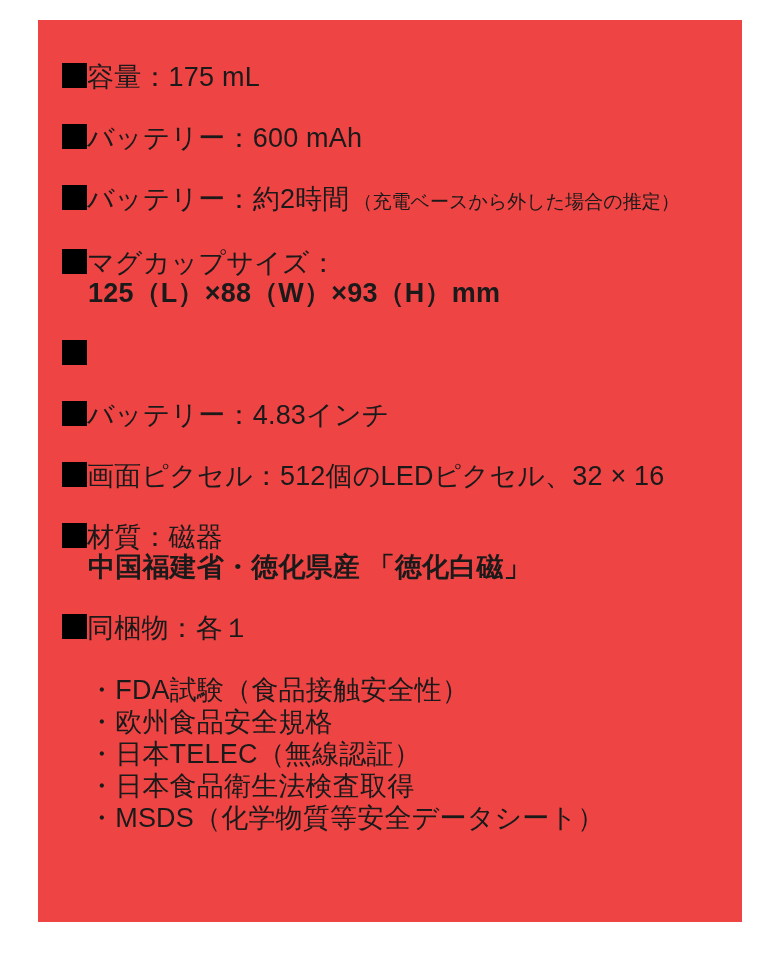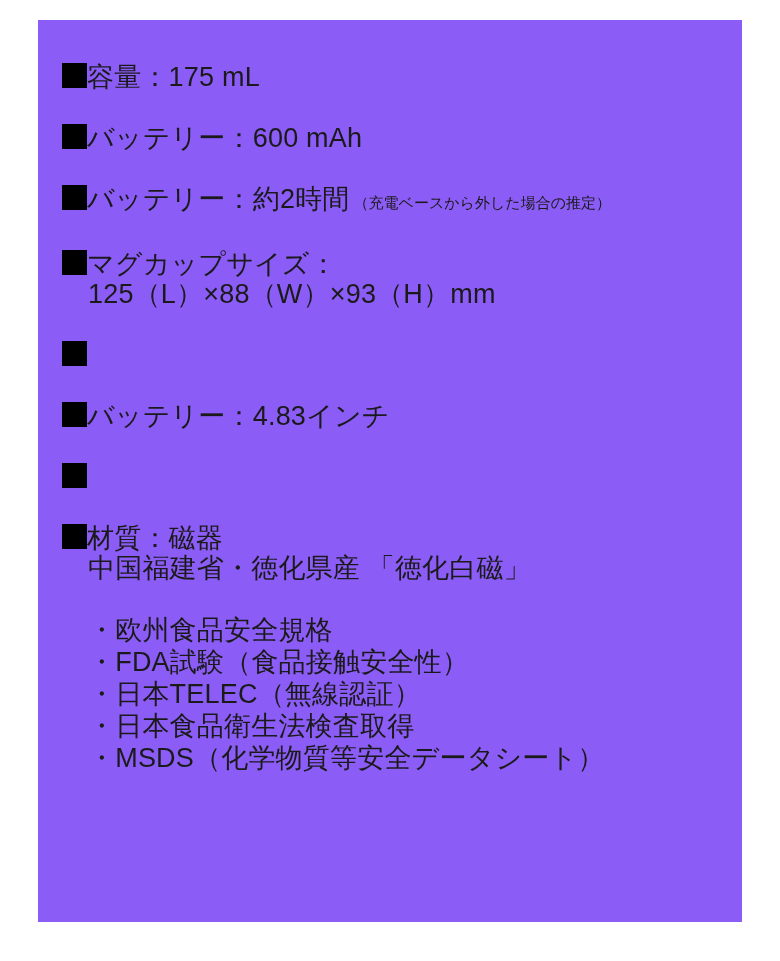--- a/index.html
+++ b/index.html
@@ -10,46 +10,47 @@
     font-family: "Liberation Sans", "DejaVu Sans", sans-serif;
     color: #1a1a1a;
     overflow: hidden;
   }
   .spec-panel {
     position: absolute;
     left: 38px;
     top: 20px;
     width: 704px;
     height: 902px;
-    background: #8b5cf6;
+    background: #ef4444;
     padding: 42px 18px 0 24px;
   }
   .spec-block {
     font-size: 27px;
     line-height: 30px;
     margin-bottom: 31px;
     letter-spacing: 0.2px;
   }
   .spec-head { white-space: nowrap; }
   .sq {
     display: inline-block;
     width: 25px;
     height: 25px;
     background: #000000;
     vertical-align: -2px;
   }
   .note {
-    font-size: 15px;
+    font-size: 19px;
     margin-left: 4px;
     letter-spacing: 0;
     margin-top: 40px;
   }
   .spec-cont {
     padding-left: 26px;
     white-space: nowrap;
+    font-weight: bold;
   }
   .spec-item {
     padding-left: 26px;
     line-height: 32px;
     white-space: nowrap;
   }
 </style>
 </head>
 <body>
 
@@ -68,29 +69,30 @@
         <div class="spec-head"><span class="sq"></span><span>マグカップサイズ：</span></div>
         <div class="spec-cont">125（L）×88（W）×93（H）mm</div>
       </div>
       <div class="spec-block">
         <div class="spec-head"><span class="sq"></span></div>
       </div>
       <div class="spec-block">
         <div class="spec-head"><span class="sq"></span><span>バッテリー：4.83インチ</span></div>
       </div>
       <div class="spec-block">
-        <div class="spec-head"><span class="sq"></span></div>
+        <div class="spec-head"><span class="sq"></span><span>画面ピクセル：512個のLEDピクセル、32 × 16</span></div>
       </div>
       <div class="spec-block">
         <div class="spec-head"><span class="sq"></span><span>材質：磁器</span></div>
         <div class="spec-cont">中国福建省・徳化県産 「徳化白磁」</div>
       </div>
       <div class="spec-block">
+        <div class="spec-head"><span class="sq"></span><span>同梱物：各１</span></div>
       </div>
       <div class="spec-block">
+        <div class="spec-item"><span>・</span><span>FDA試験（食品接触安全性）</span></div>
         <div class="spec-item"><span>・</span><span>欧州食品安全規格</span></div>
-        <div class="spec-item"><span>・</span><span>FDA試験（食品接触安全性）</span></div>
         <div class="spec-item"><span>・</span><span>日本TELEC（無線認証）</span></div>
         <div class="spec-item"><span>・</span><span>日本食品衛生法検査取得</span></div>
         <div class="spec-item"><span>・</span><span>MSDS（化学物質等安全データシート）</span></div>
       </div>
     </div>
 </div>
 
 </body></html>

